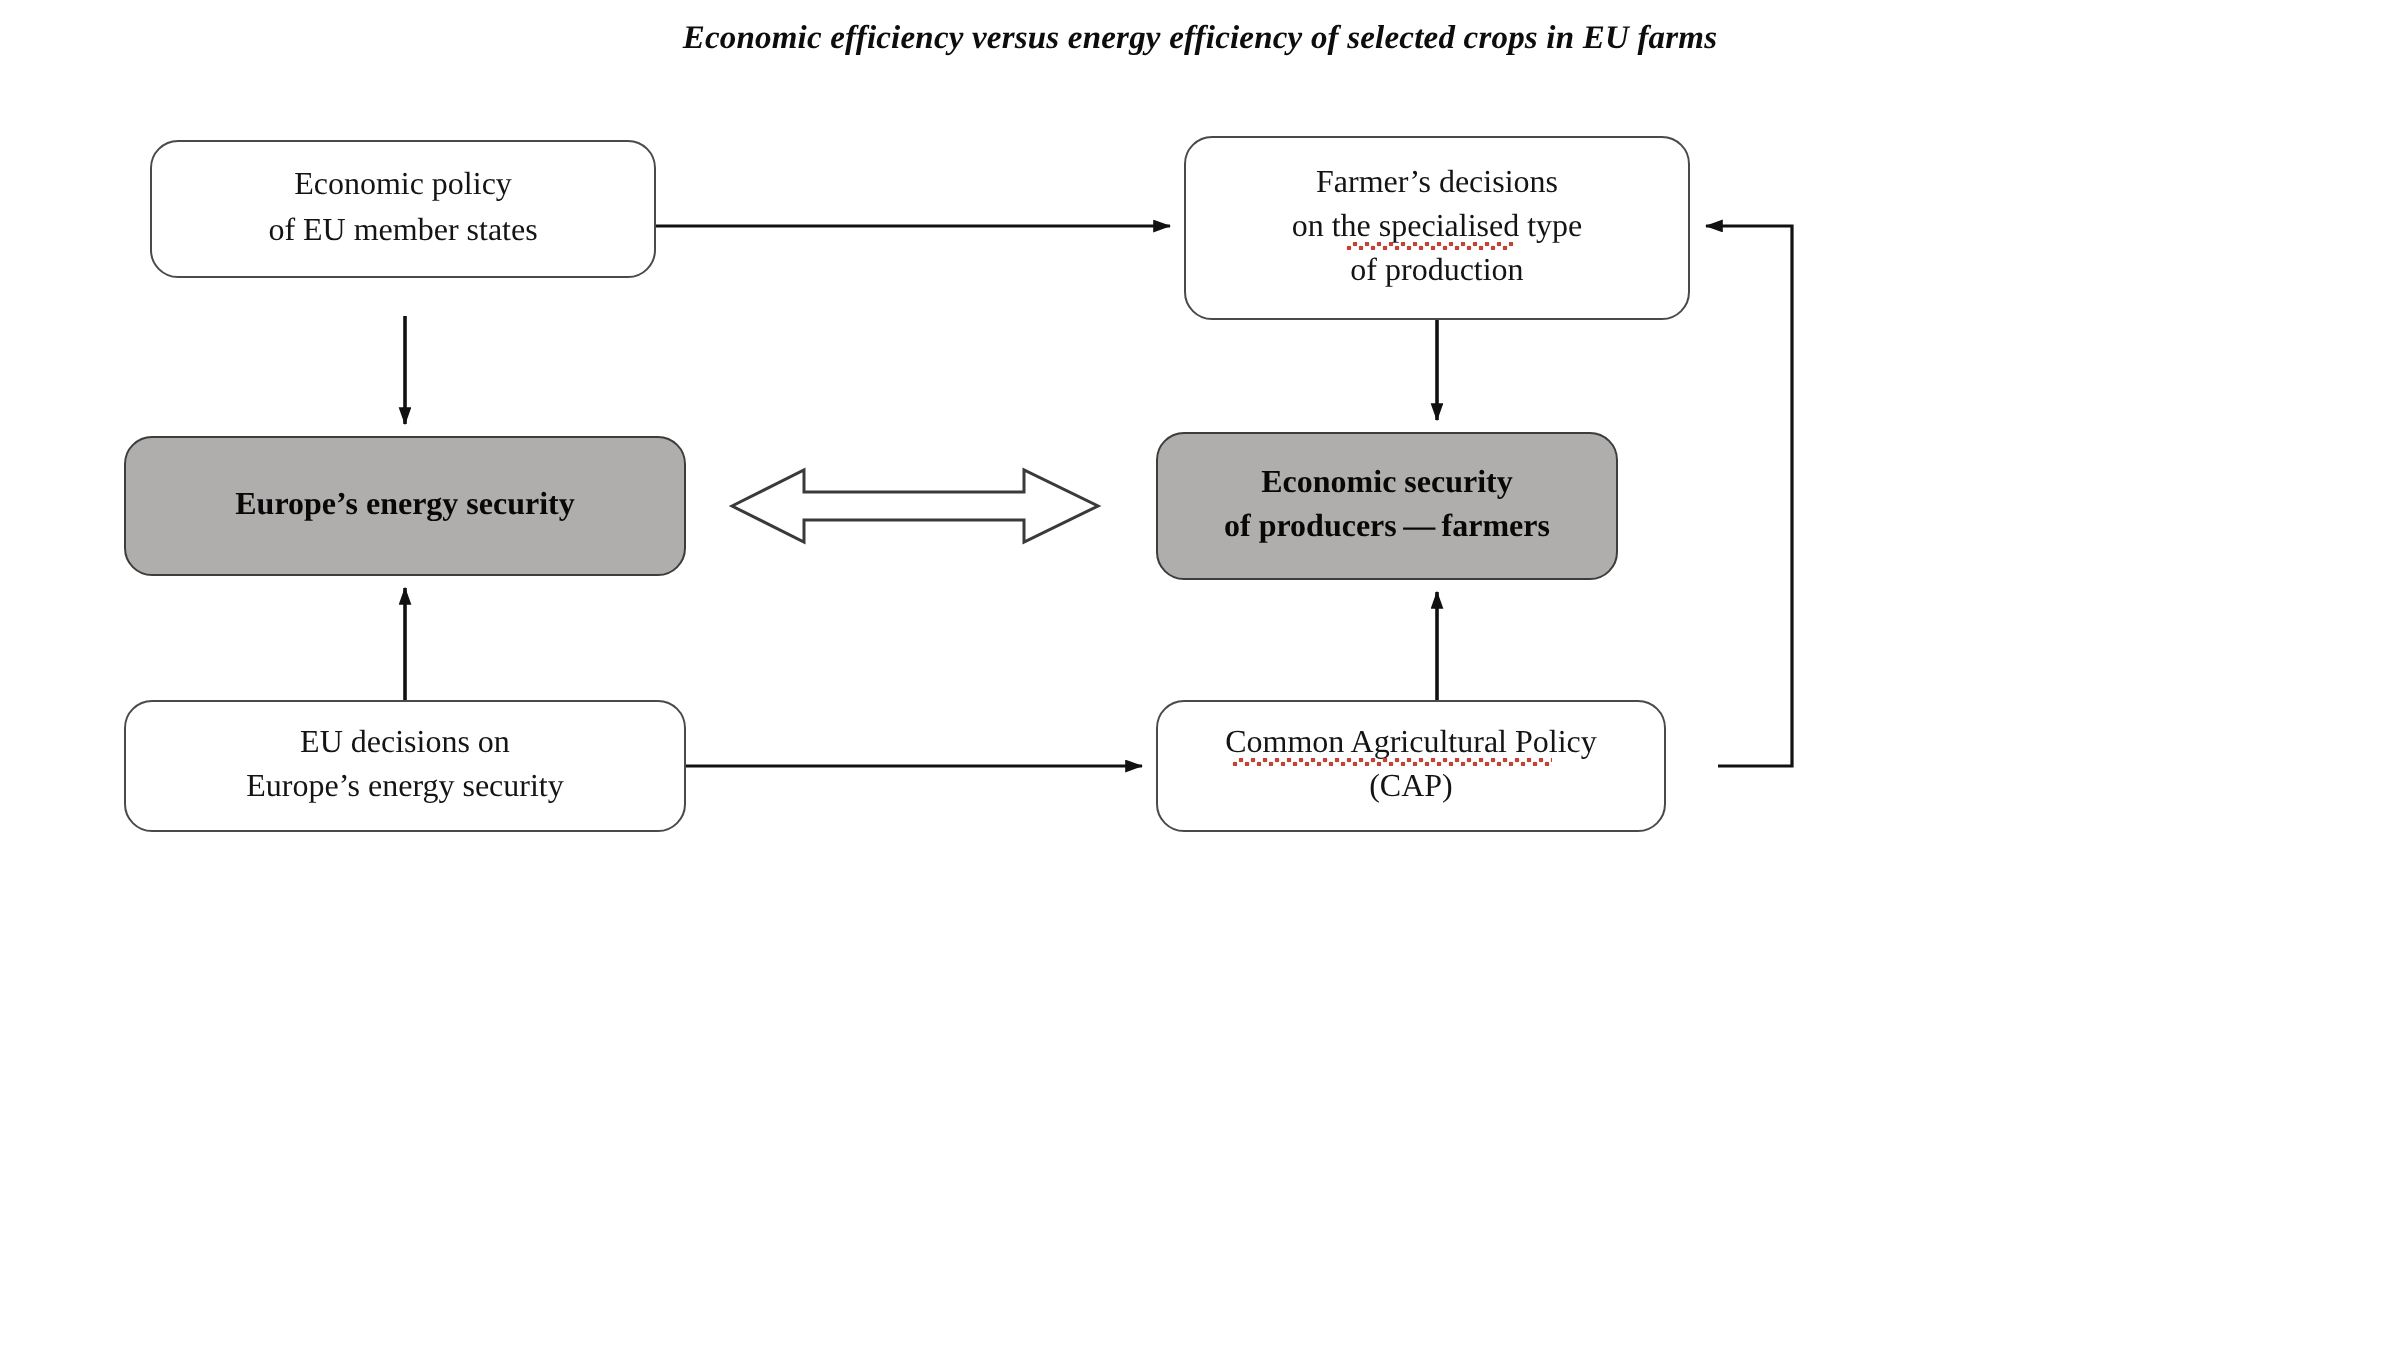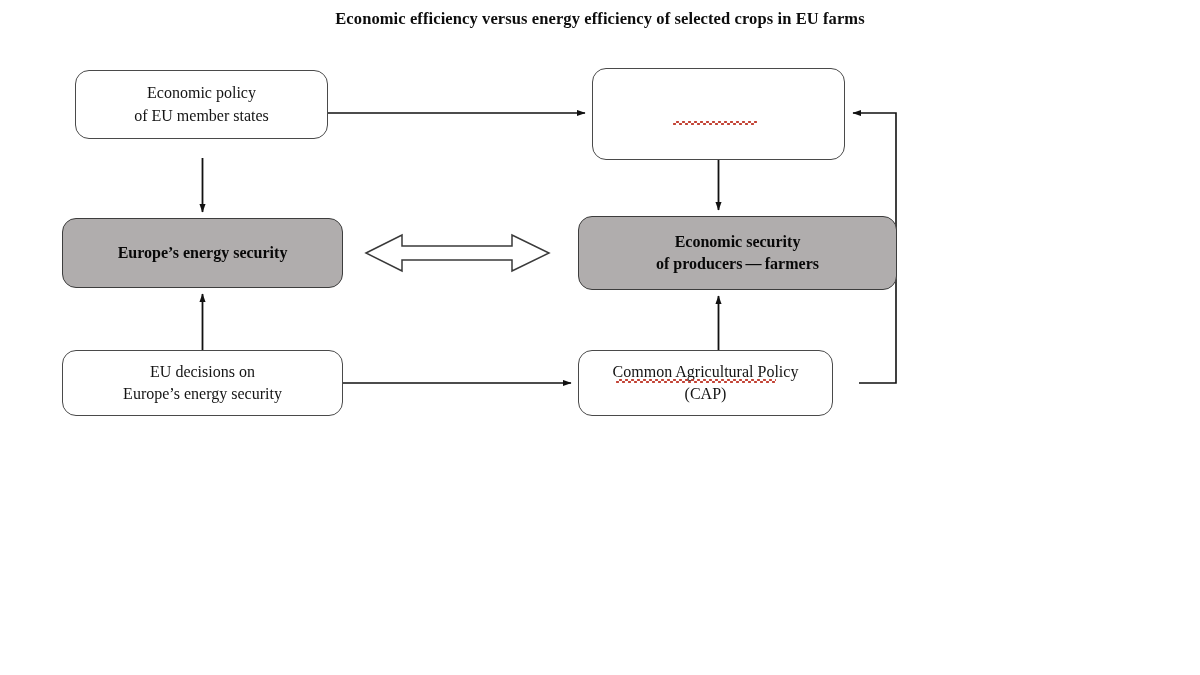--- a/index.html
+++ b/index.html
@@ -22,20 +22,21 @@
     left: 0;
     top: 9px;
     width: 1200px;
     text-align: center;
     font-family: "Liberation Serif", "DejaVu Serif", serif;
     font-weight: bold;
     font-size: 16.5px;
     letter-spacing: 0.1px;
     color: #0d0d0d;
     white-space: nowrap;
+    font-style: italic;
   }
 
   .flow-canvas {
     position: absolute;
     left: 0;
     top: 0;
     width: 1200px;
     height: 675px;
     pointer-events: none;
   }
@@ -81,21 +82,21 @@
     background-size: 6px 4px;
     background-repeat: repeat-x;
     opacity: 0.95;
     pointer-events: none;
   }
 
   
   #node-economic-policy   { left: 75px;  top: 70px;  width: 253px; height: 69px; }
   #node-farmer-decisions  { left: 592px; top: 68px;  width: 253px; height: 92px; }
   #node-energy-security   { left: 62px;  top: 218px; width: 281px; height: 70px; }
-  #node-economic-security { left: 578px; top: 216px; width: 319px; height: 74px; }
+  #node-economic-security { left: 578px; top: 216px; width: 231px; height: 74px; }
   #node-eu-decisions      { left: 62px;  top: 350px; width: 281px; height: 66px; text-align: center; }
   #node-cap               { left: 578px; top: 350px; width: 255px; height: 66px; }
 </style>
 </head>
 <body>
 
 <div id="diagram-title">Economic efficiency versus energy efficiency of selected crops in EU farms</div>
 
 <svg class="flow-canvas" viewBox="0 0 1200 675" xmlns="http://www.w3.org/2000/svg">
   <defs>
@@ -136,20 +137,23 @@
     <path d="M 366,253 L 402,235 L 402,246 L 512,246 L 512,235 L 549,253 L 512,271 L 512,260 L 402,260 L 402,271 Z" fill="#ffffff" stroke="#3a3a3a" stroke-width="1.5" stroke-linejoin="miter"></path>
   </g>
 </svg>
 
 <div class="node plain" id="node-economic-policy">
   <span class="node-text">Economic policy
 of EU member states</span>
 </div>
 
 <div class="node plain" id="node-farmer-decisions">
+  <span class="node-text">Farmer’s decisions
+on the specialised type
+of production</span>
   <span class="squiggle" style="left:80px; top:52px; width:84px;"></span>
 </div>
 
 <div class="node highlight" id="node-energy-security">
   <span class="node-text">Europe’s energy security</span>
 </div>
 
 <div class="node highlight" id="node-economic-security">
   <span class="node-text">Economic security
 of producers — farmers</span>

